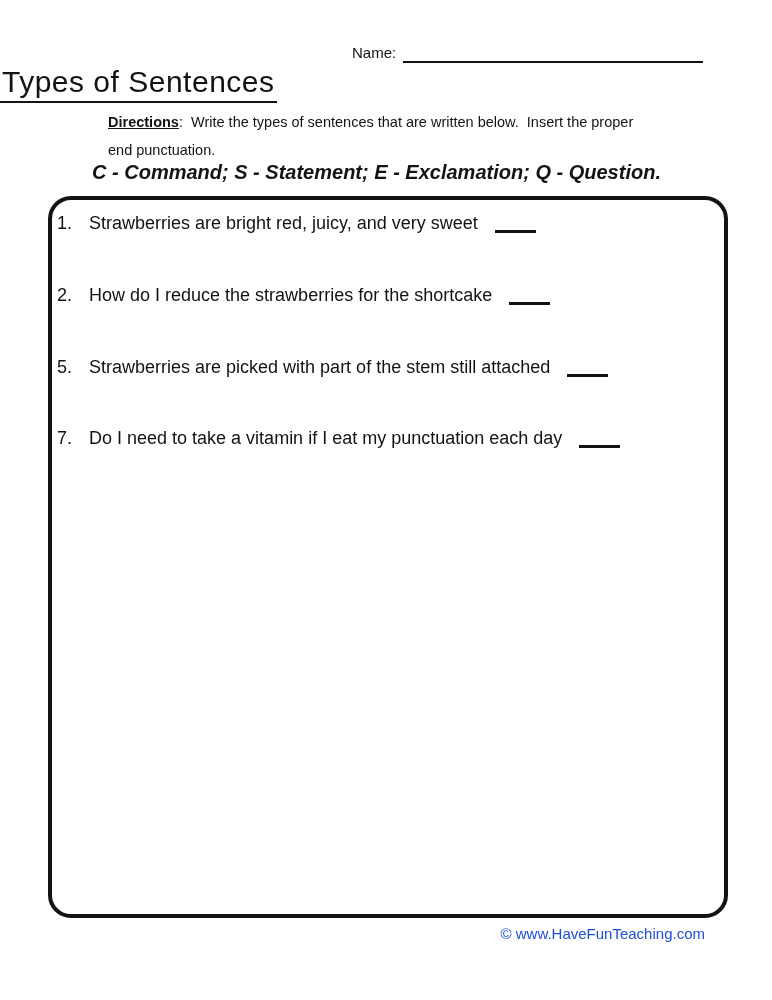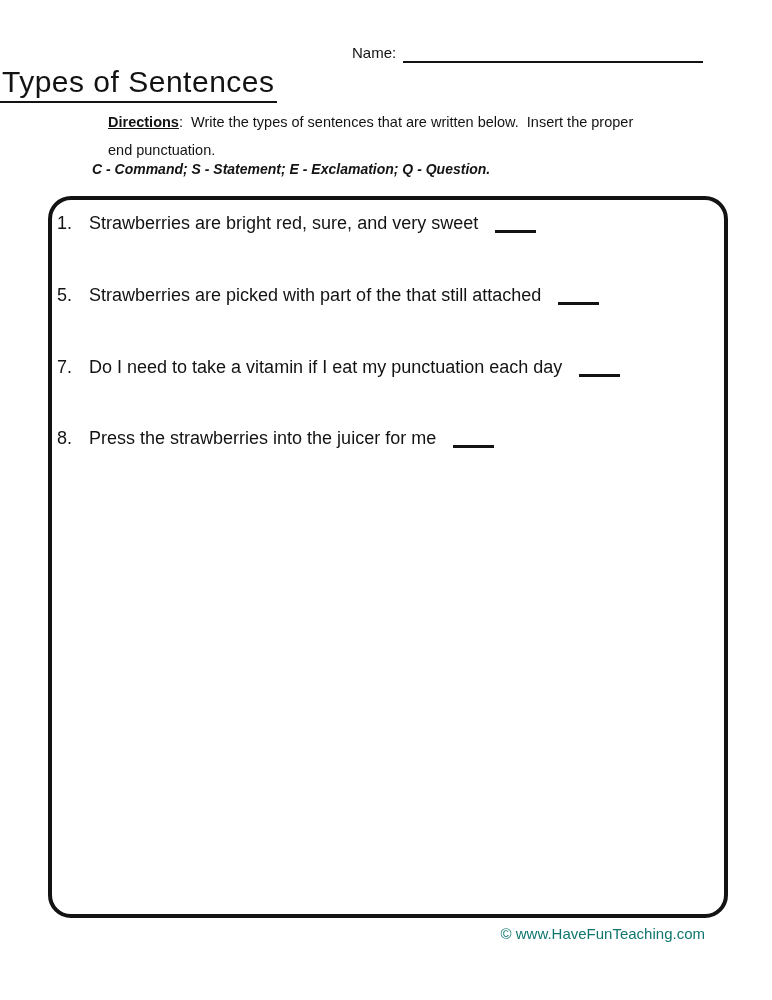--- a/index.html
+++ b/index.html
@@ -33,21 +33,21 @@
   }
   .directions {
     position: absolute; top: 108px; left: 108px; width: 580px;
     margin: 0;
     font-size: 14.5px; line-height: 28px;
     white-space: pre-wrap;
   }
   .dir-label { font-weight: bold; text-decoration: underline; }
   .legend {
     position: absolute; top: 161px; left: 92px; margin: 0;
-    font-size: 14px; font-weight: bold; font-style: italic;
+    font-size: 20px; font-weight: bold; font-style: italic;
   }
   .box {
     position: absolute; top: 196px; left: 48px;
     width: 680px; height: 722px;
     box-sizing: border-box;
     border: 4px solid #131313;
     border-radius: 23px;
     padding: 12px 10px 0 5px;
   }
   .item {
@@ -60,21 +60,21 @@
   .item .blank {
     display: inline-block;
     width: 41px; height: 2px;
     border-bottom: 3px solid #131313;
     margin-left: 17px;
     vertical-align: -4px;
   }
   .footer {
     position: absolute; top: 925px; right: 67px;
     font-size: 15px;
-    color: #0f766e;
+    color: #1d4ed8;
   }
 </style>
 </head>
 <body>
 
 <div class="page">
 
   <div class="name-row">
     <span>Name:</span>
     <span class="name-line"></span>
@@ -84,31 +84,31 @@
     <span class="title">Types of Sentences</span>
   </div>
 
   <p class="directions"><span class="dir-label">Directions</span><span class="dir-text">:  Write the types of sentences that are written below.  Insert the proper
 end punctuation.</span></p>
 
   <p class="legend">C - Command; S - Statement; E - Exclamation; Q - Question.</p>
 
   <div class="box">
 
-    <div class="item"><span class="num">1.</span><span class="text">Strawberries are bright red, sure, and very sweet</span><span class="blank"></span></div>
+    <div class="item"><span class="num">1.</span><span class="text">Strawberries are bright red, juicy, and very sweet</span><span class="blank"></span></div>
+
+    <div class="item"><span class="num">2.</span><span class="text">How do I reduce the strawberries for the shortcake</span><span class="blank"></span></div>
 
 
 
-
-    <div class="item"><span class="num">5.</span><span class="text">Strawberries are picked with part of the that still attached</span><span class="blank"></span></div>
+    <div class="item"><span class="num">5.</span><span class="text">Strawberries are picked with part of the stem still attached</span><span class="blank"></span></div>
 
 
     <div class="item"><span class="num">7.</span><span class="text">Do I need to take a vitamin if I eat my punctuation each day</span><span class="blank"></span></div>
 
-    <div class="item"><span class="num">8.</span><span class="text">Press the strawberries into the juicer for me</span><span class="blank"></span></div>
 
 
 
   </div>
 
   <div class="footer">© www.HaveFunTeaching.com</div>
 
 </div>
 
 </body></html>

